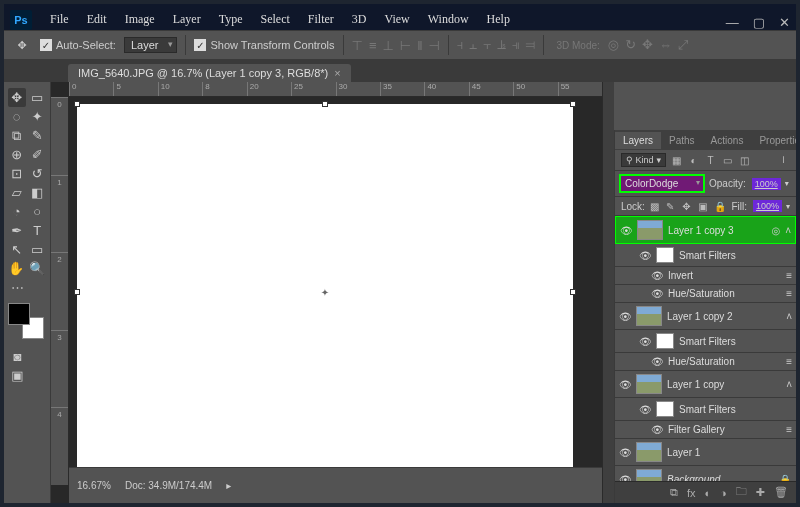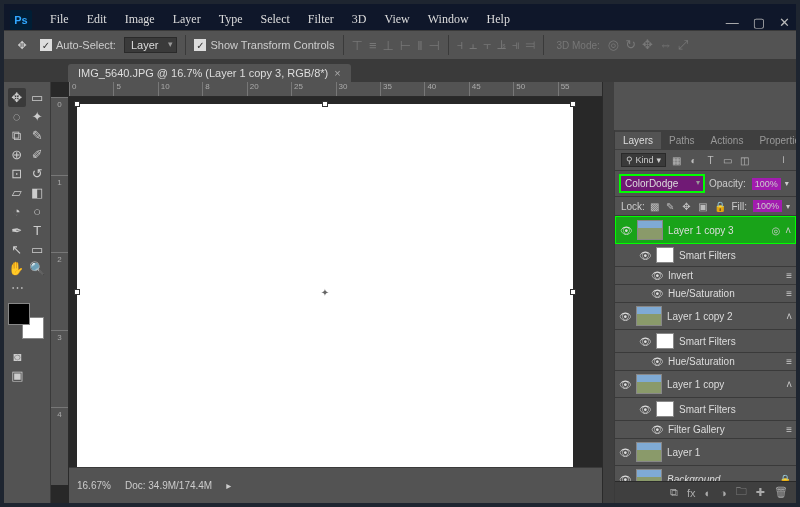--- a/index.html
+++ b/index.html
@@ -48,21 +48,21 @@
 .panel-tabs { display: flex; background: #3f3f3f; height: 20px; align-items: center; }
 .panel-tab { padding: 3px 8px; color: #999; cursor: pointer; font-size: 10px; }
 .panel-tab.active { background: #535353; color: #ddd; }
 .filter-row { display: flex; align-items: center; padding: 3px 6px; gap: 4px; background: #535353; border-bottom: 1px solid #3a3a3a; }
 .kind-sel { background: #3a3a3a; border: 1px solid #2a2a2a; padding: 1px 4px; font-size: 9px; display: flex; align-items: center; gap: 3px; }
 .filter-ic { width: 13px; height: 13px; display: flex; align-items: center; justify-content: center; color: #bbb; font-size: 10px; cursor: pointer; }
 .blend-row { display: flex; align-items: center; padding: 3px 4px; gap: 4px; border-bottom: 1px solid #3a3a3a; }
 .blend-sel { flex: 0 0 86px; background: #701a75; border: 2px solid #0f0; color: #ddd; font-size: 10px; padding: 2px 4px; position: relative; }
 .blend-sel::after { content: "▾"; position: absolute; right: 3px; font-size: 8px; color: #999; }
 .opacity-lbl { font-size: 10px; color: #ccc; }
-.pct { background: #a21caf; padding: 1px 3px; font-size: 9px; margin-left: 2px; }
+.pct { background: #6d28d9; padding: 1px 3px; font-size: 9px; margin-left: 2px; text-decoration: underline; }
 .lock-row { display: flex; align-items: center; padding: 3px 6px; gap: 5px; border-bottom: 1px solid #3a3a3a; font-size: 10px; }
 .lock-ic { width: 12px; font-size: 10px; color: #bbb; cursor: pointer; }
 .fill-area { margin-left: auto; display: flex; align-items: center; gap: 4px; text-align: center; }
 .layers-list { flex: 1; overflow-y: auto; background: #3f3f3f; }
 .layer { display: flex; align-items: center; padding: 3px 4px; gap: 5px; background: #535353; border-bottom: 1px solid #3a3a3a; min-height: 24px; }
 .layer.sel { background: #19a319; border: 1px solid #0f0; }
 .layer.sub { padding-left: 24px; min-height: 20px; }
 .layer.sub2 { padding-left: 36px; min-height: 18px; }
 .eye { width: 12px; color: #ddd; font-size: 10px; cursor: pointer; }
 .thumb { width: 26px; height: 20px; background: linear-gradient(180deg,#7faad4 40%,#8a9a6a 40%); border: 1px solid #888; flex-shrink: 0; }

